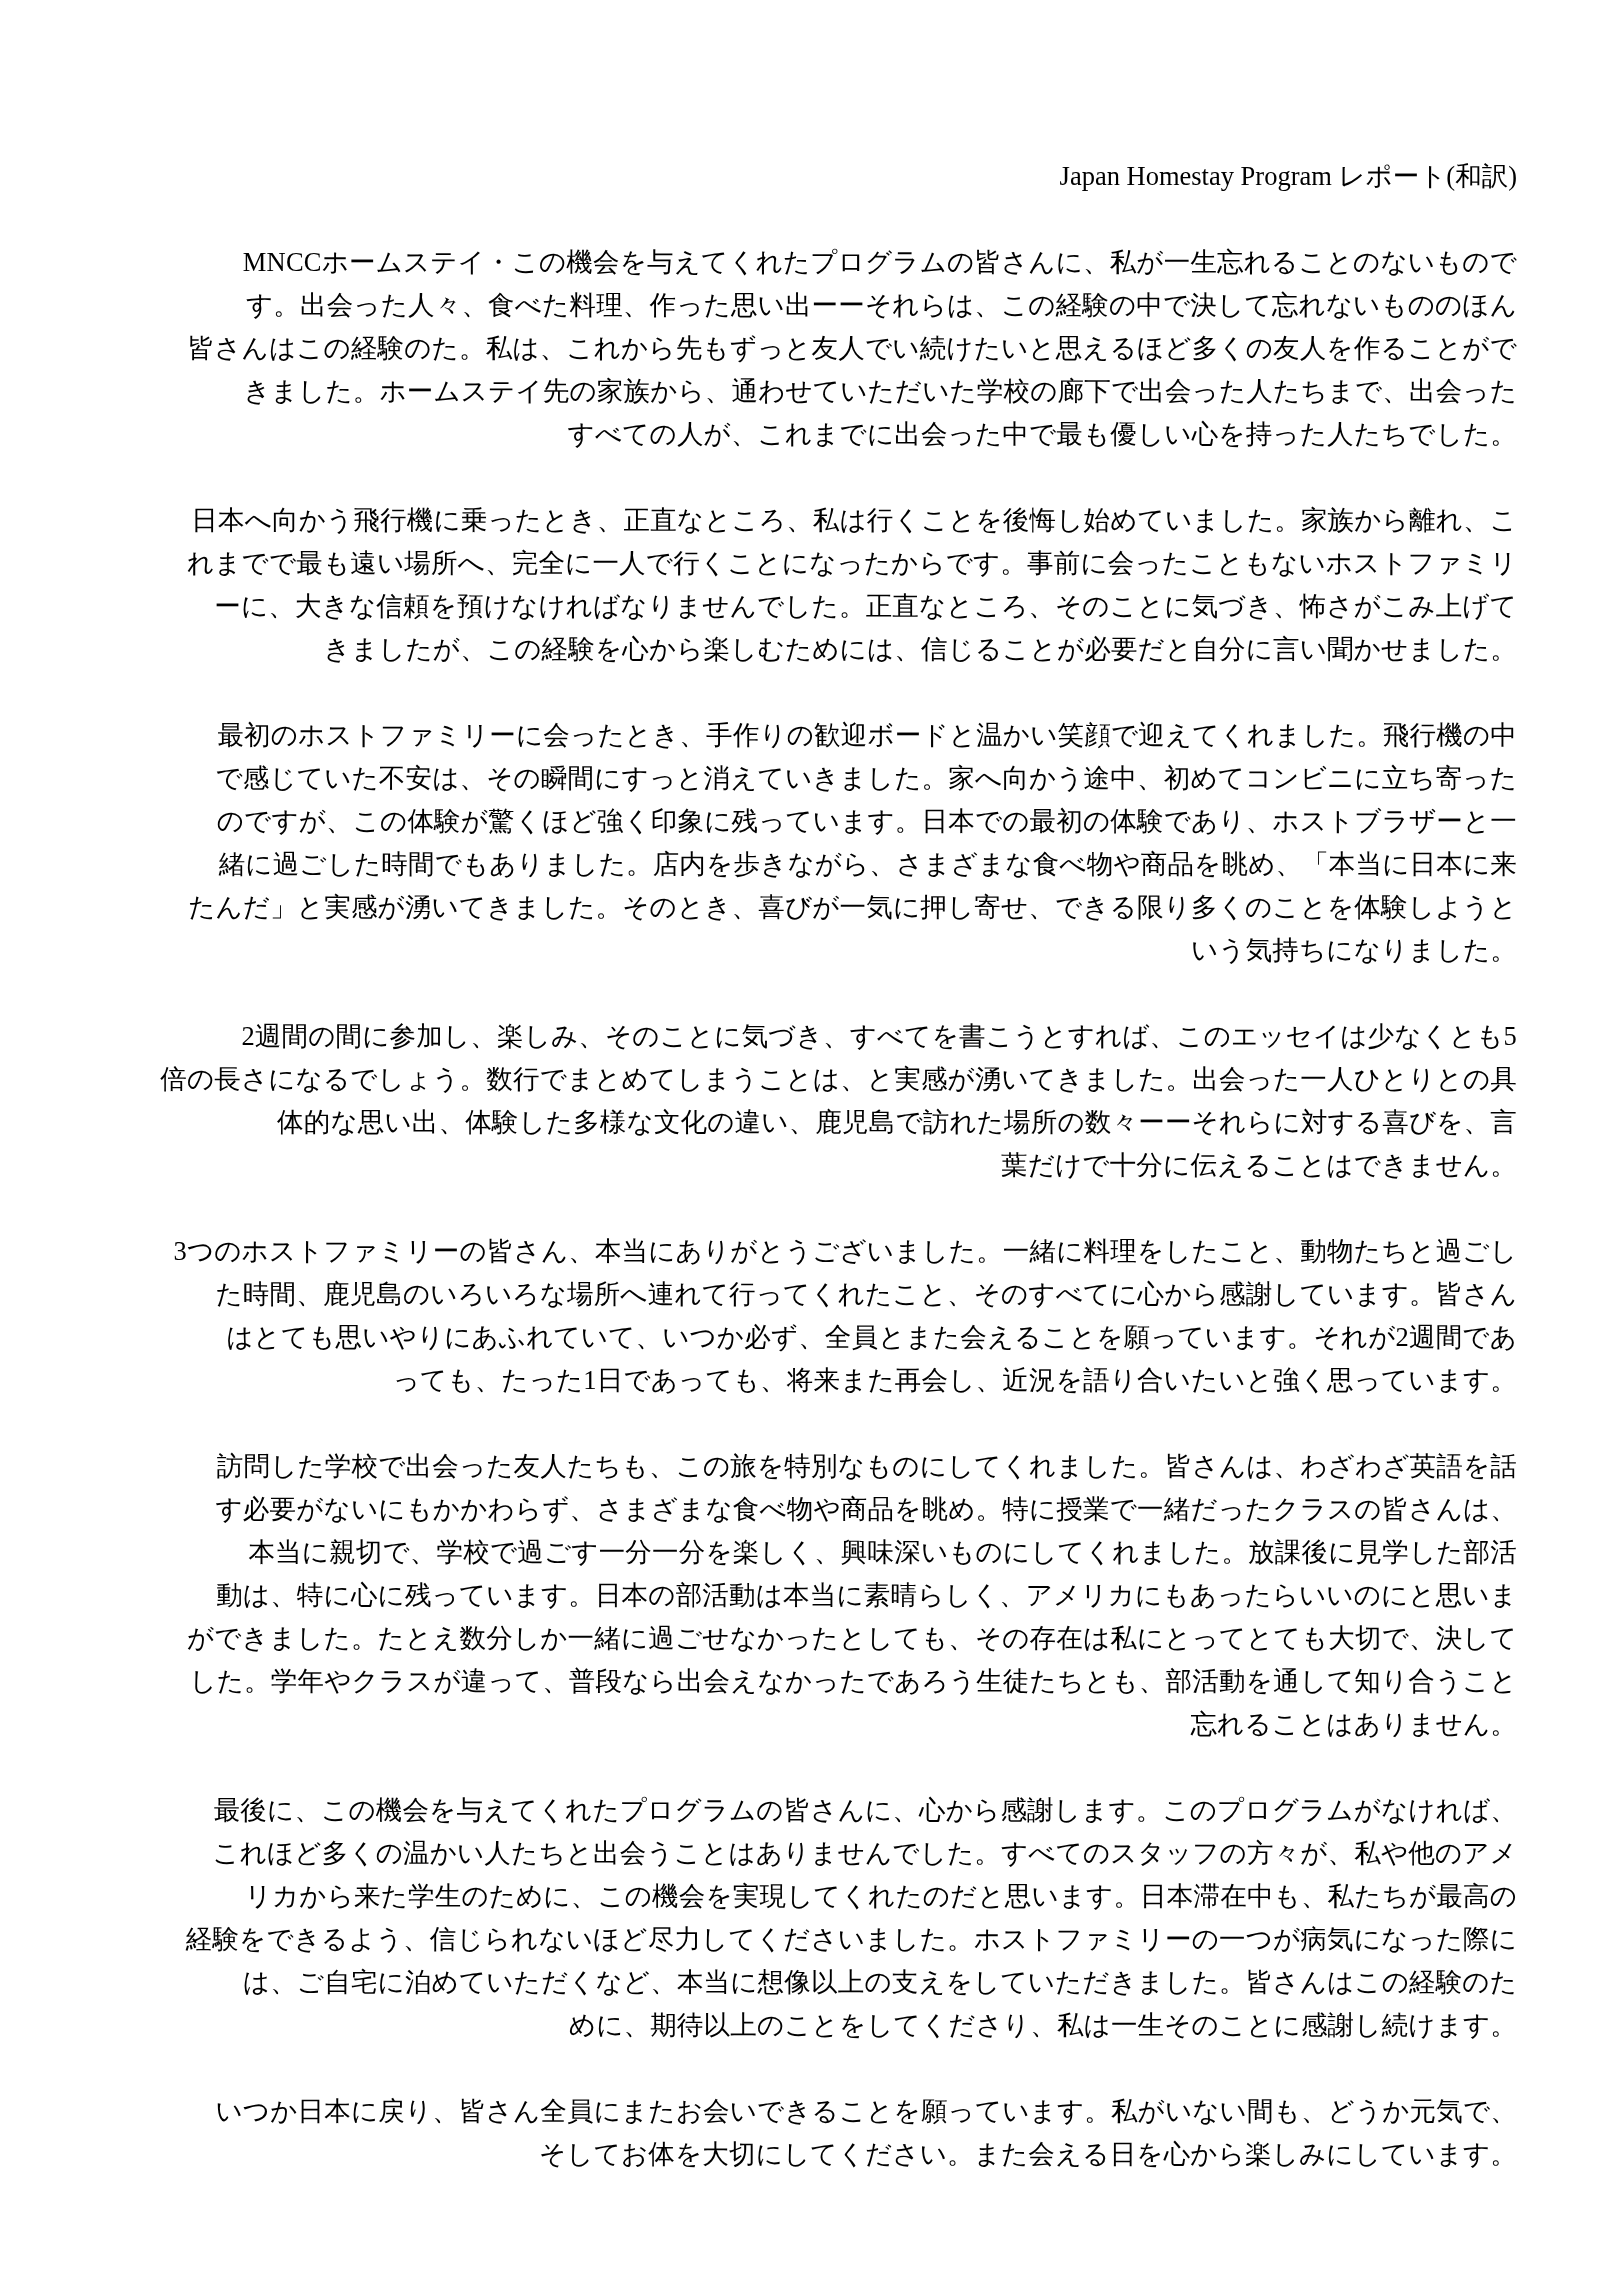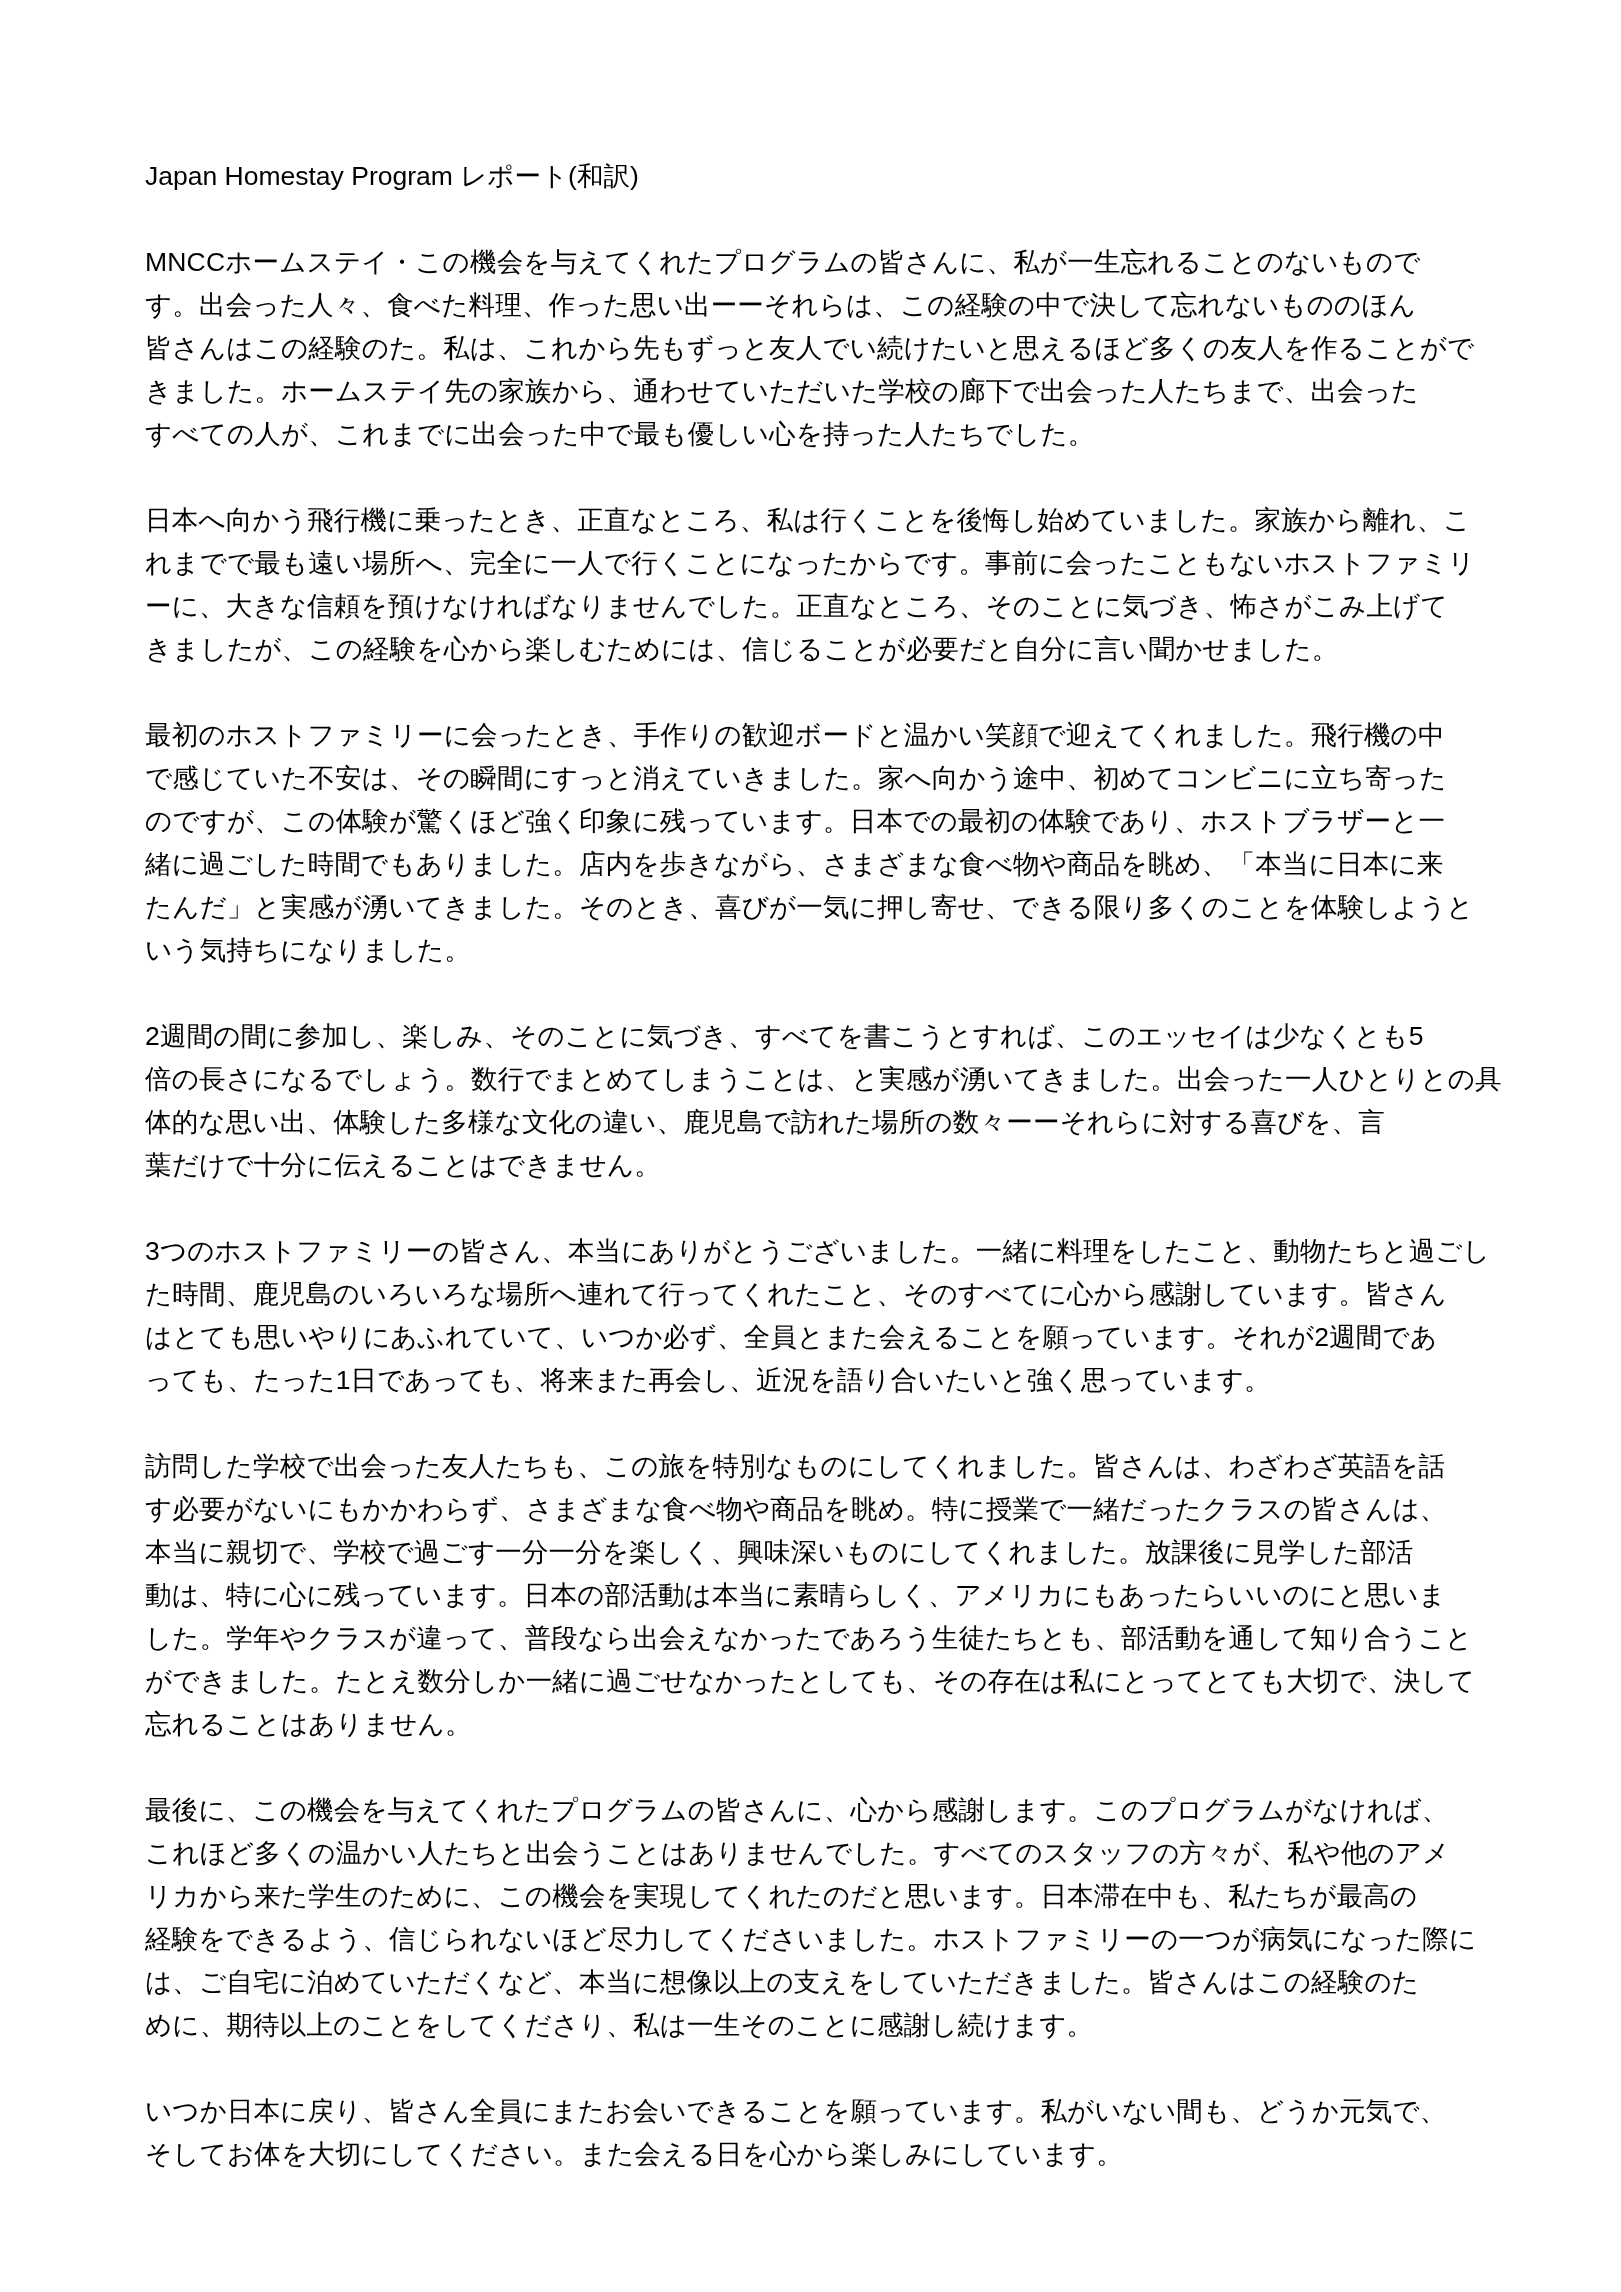--- a/index.html
+++ b/index.html
@@ -6,22 +6,23 @@
     margin: 0;
     padding: 0;
     background: #ffffff;
   }
   .page {
     position: relative;
     width: 1621px;
     height: 2293px;
     background: #ffffff;
     overflow: hidden;
-    font-family: Liberation Sans, sans-serif;
+    font-family: Liberation Serif, serif;
     color: #000000;
+    text-align: right;
   }
   .content {
     position: absolute;
     left: 145px;
     top: 155px;
     width: 1372px;
   }
   .doc-title {
     font-size: 26.5px;
     line-height: 43px;
@@ -76,22 +77,22 @@
           <div class="line">3つのホストファミリーの皆さん、本当にありがとうございました。一緒に料理をしたこと、動物たちと過ごし</div>
           <div class="line">た時間、鹿児島のいろいろな場所へ連れて行ってくれたこと、そのすべてに心から感謝しています。皆さん</div>
           <div class="line">はとても思いやりにあふれていて、いつか必ず、全員とまた会えることを願っています。それが2週間であ</div>
           <div class="line">っても、たった1日であっても、将来また再会し、近況を語り合いたいと強く思っています。</div>
         </div>
         <div class="paragraph">
           <div class="line">訪問した学校で出会った友人たちも、この旅を特別なものにしてくれました。皆さんは、わざわざ英語を話</div>
           <div class="line">す必要がないにもかかわらず、さまざまな食べ物や商品を眺め。特に授業で一緒だったクラスの皆さんは、</div>
           <div class="line">本当に親切で、学校で過ごす一分一分を楽しく、興味深いものにしてくれました。放課後に見学した部活</div>
           <div class="line">動は、特に心に残っています。日本の部活動は本当に素晴らしく、アメリカにもあったらいいのにと思いま</div>
+          <div class="line">ができました。たとえ数分しか一緒に過ごせなかったとしても、その存在は私にとってとても大切で、決して</div>
           <div class="line">した。学年やクラスが違って、普段なら出会えなかったであろう生徒たちとも、部活動を通して知り合うこと</div>
-          <div class="line">ができました。たとえ数分しか一緒に過ごせなかったとしても、その存在は私にとってとても大切で、決して</div>
           <div class="line">忘れることはありません。</div>
         </div>
         <div class="paragraph">
           <div class="line">最後に、この機会を与えてくれたプログラムの皆さんに、心から感謝します。このプログラムがなければ、</div>
           <div class="line">これほど多くの温かい人たちと出会うことはありませんでした。すべてのスタッフの方々が、私や他のアメ</div>
           <div class="line">リカから来た学生のために、この機会を実現してくれたのだと思います。日本滞在中も、私たちが最高の</div>
           <div class="line">経験をできるよう、信じられないほど尽力してくださいました。ホストファミリーの一つが病気になった際に</div>
           <div class="line">は、ご自宅に泊めていただくなど、本当に想像以上の支えをしていただきました。皆さんはこの経験のた</div>
           <div class="line">めに、期待以上のことをしてくださり、私は一生そのことに感謝し続けます。</div>
         </div>

